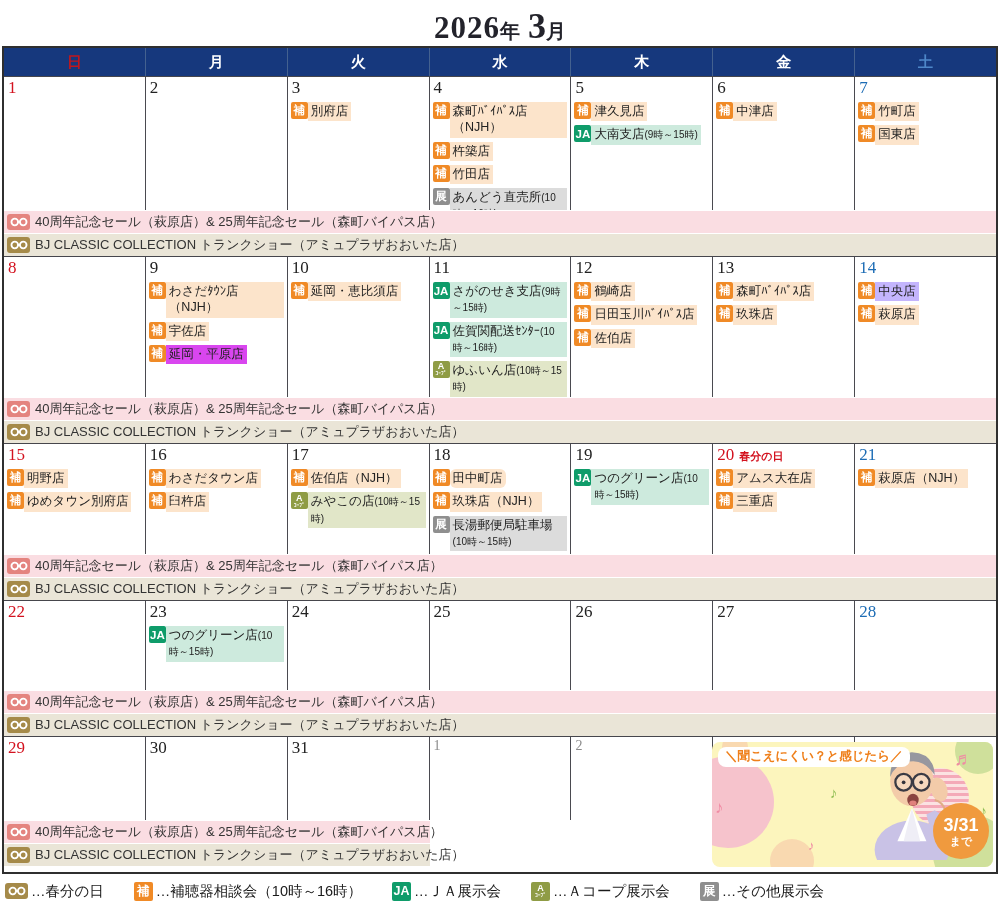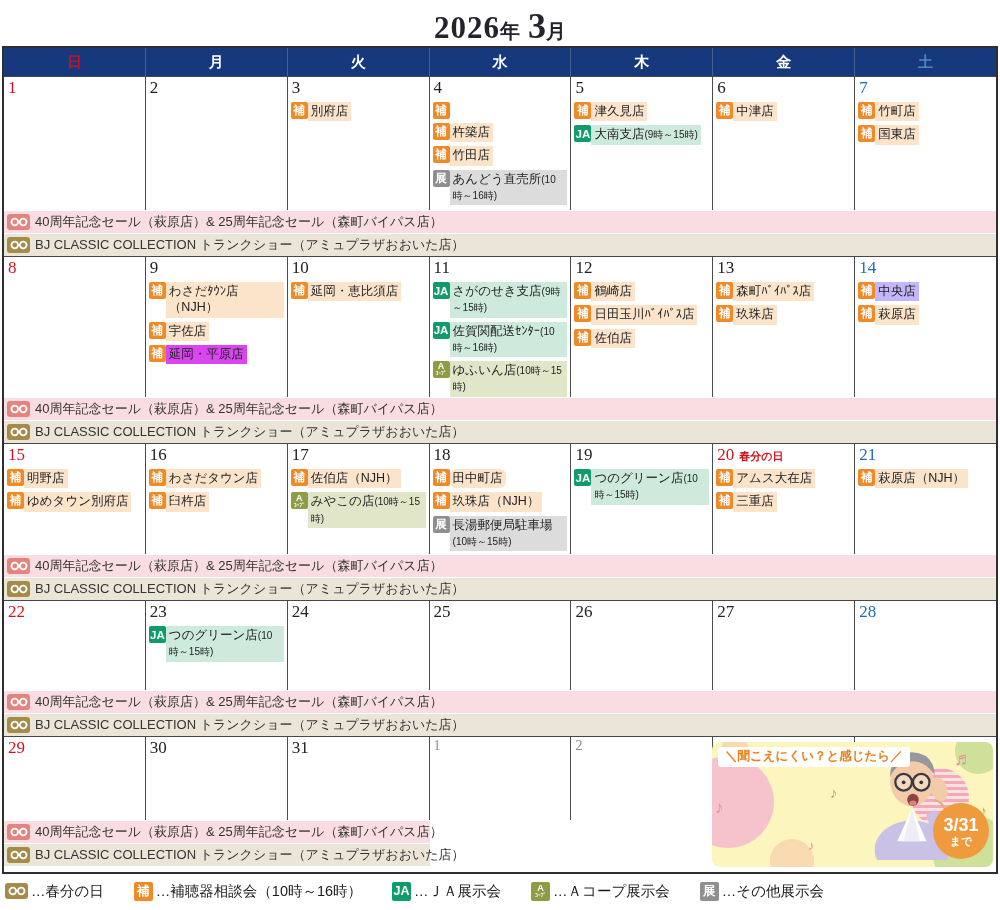--- a/index.html
+++ b/index.html
@@ -50,21 +50,21 @@
   .promo{position:absolute;right:3px;bottom:5px;width:281px;height:125px;border-radius:8px;
     overflow:hidden;background:#fcf5bd;z-index:5;}
   .deco{position:absolute;border-radius:50%;}
   .d1{left:-30px;top:14px;width:92px;height:92px;background:#f6c3cc;}
   .d2{right:24px;top:26px;width:58px;height:58px;
       background:repeating-linear-gradient(0deg,#f4a9b8 0 3px,#fbe2e2 3px 6px);}
   .d3{right:-18px;bottom:-26px;width:78px;height:78px;background:#cfe09b;}
   .d4{left:58px;bottom:-16px;width:44px;height:44px;background:#f9d9b0;}
   .d5{right:-8px;top:-14px;width:46px;height:46px;background:#cfe09b;}
   .d6{left:10px;top:-8px;width:26px;height:26px;background:#f9d9b0;}
-  .tagline{position:absolute;left:6px;top:5px;background:#fff;border-radius:3px;
+  .tagline{position:absolute;left:6px;top:5px;background:#fff;border-radius:8px;
     padding:1px 7px 2px 7px;color:#ef7f1a;font-size:12.5px;font-weight:bold;z-index:3;white-space:nowrap;}
   .ptitle{position:absolute;color:#1d9751;font-weight:bold;z-index:3;white-space:nowrap;
     text-shadow:-2px -2px 0 #fff,2px -2px 0 #fff,-2px 2px 0 #fff,2px 2px 0 #fff,
       -2px 0 0 #fff,2px 0 0 #fff,0 -2px 0 #fff,0 2px 0 #fff;}
   .pt1{left:10px;top:23px;font-size:35px;letter-spacing:7px;}
   .pt2{left:4px;top:64px;font-size:31px;letter-spacing:2px;}
   .man{position:absolute;left:150px;top:4px;z-index:2;}
   .deadline{position:absolute;right:4px;bottom:8px;width:56px;height:56px;border-radius:50%;
     background:#f09a3e;color:#fff;display:flex;flex-direction:column;align-items:center;
     justify-content:center;z-index:4;line-height:1;}
@@ -119,20 +119,21 @@
               <span class="b" style="background: rgb(240, 138, 38);">補</span>
               <span class="lab" style="background: rgb(252, 228, 203);"><span>別府店</span></span>
             </div>
           </div>
           <div class="day">
             <div class="dhead">
               <span class="dnum wd">4</span>
             </div>
             <div class="ev">
               <span class="b" style="background: rgb(240, 138, 38);">補</span>
+              <span class="lab" style="background: rgb(252, 228, 203);"><span>森町ﾊﾞｲﾊﾟｽ店（NJH）</span></span>
             </div>
             <div class="ev">
               <span class="b" style="background: rgb(240, 138, 38);">補</span>
               <span class="lab" style="background: rgb(252, 228, 203);"><span>杵築店</span></span>
             </div>
             <div class="ev">
               <span class="b" style="background: rgb(240, 138, 38);">補</span>
               <span class="lab" style="background: rgb(252, 228, 203);"><span>竹田店</span></span>
             </div>
             <div class="ev">

